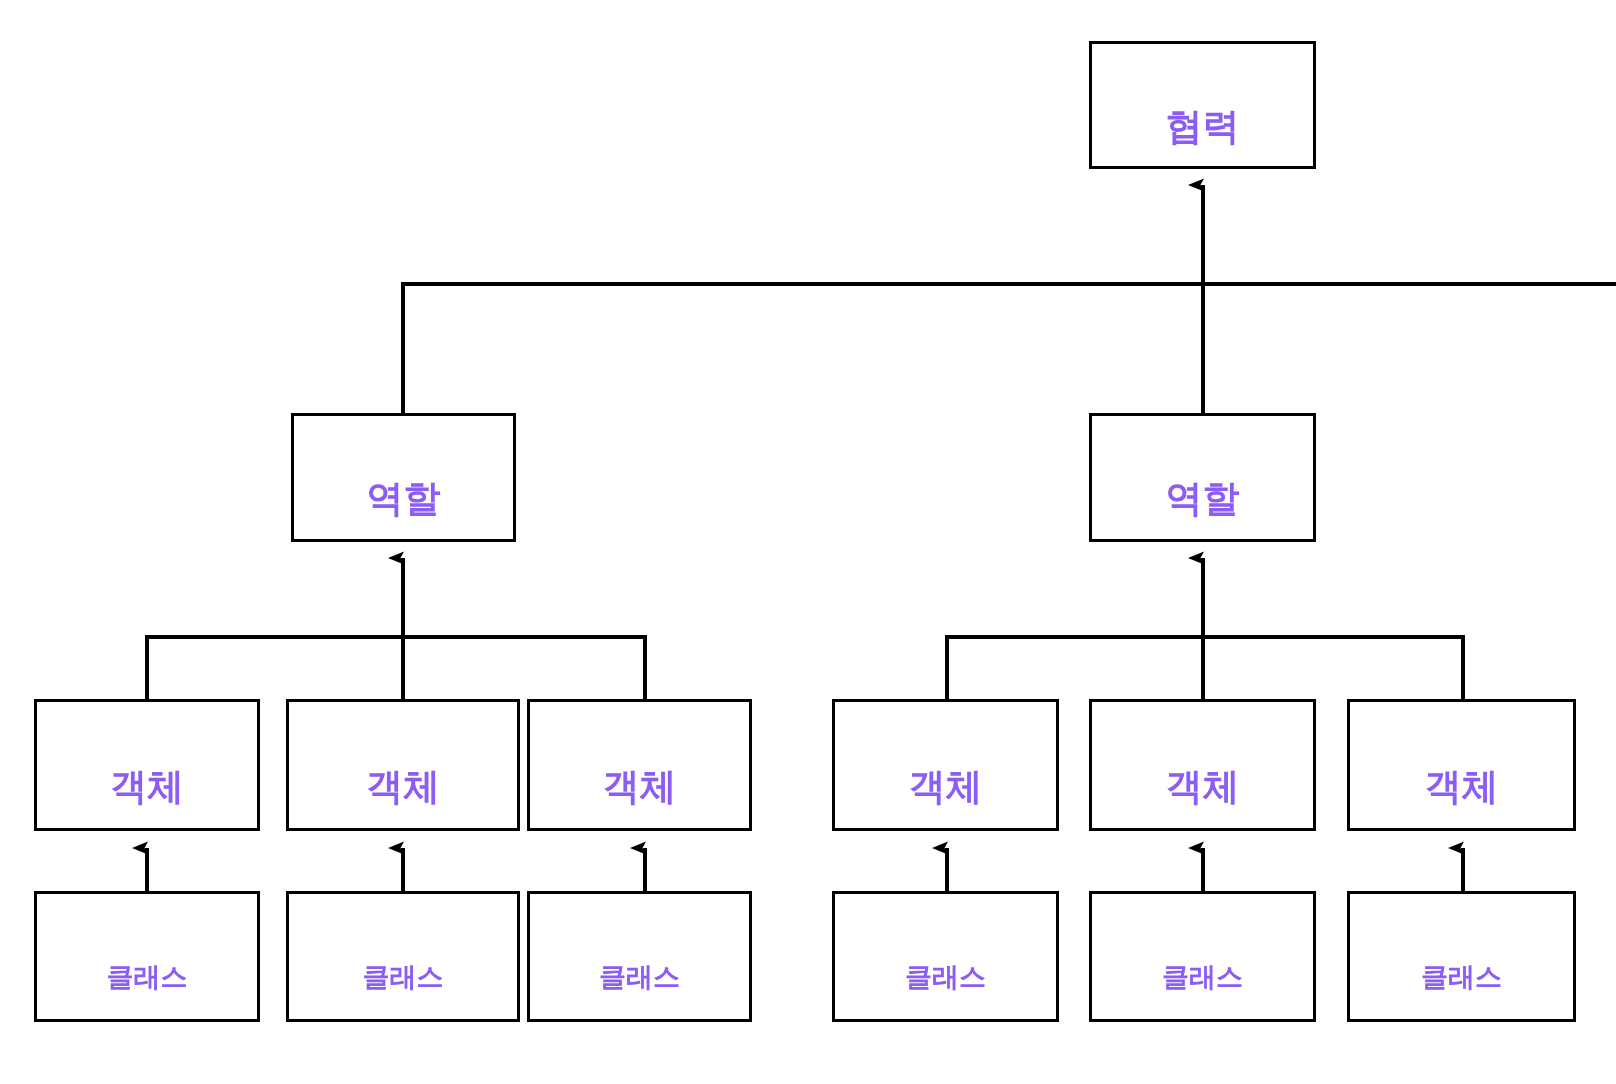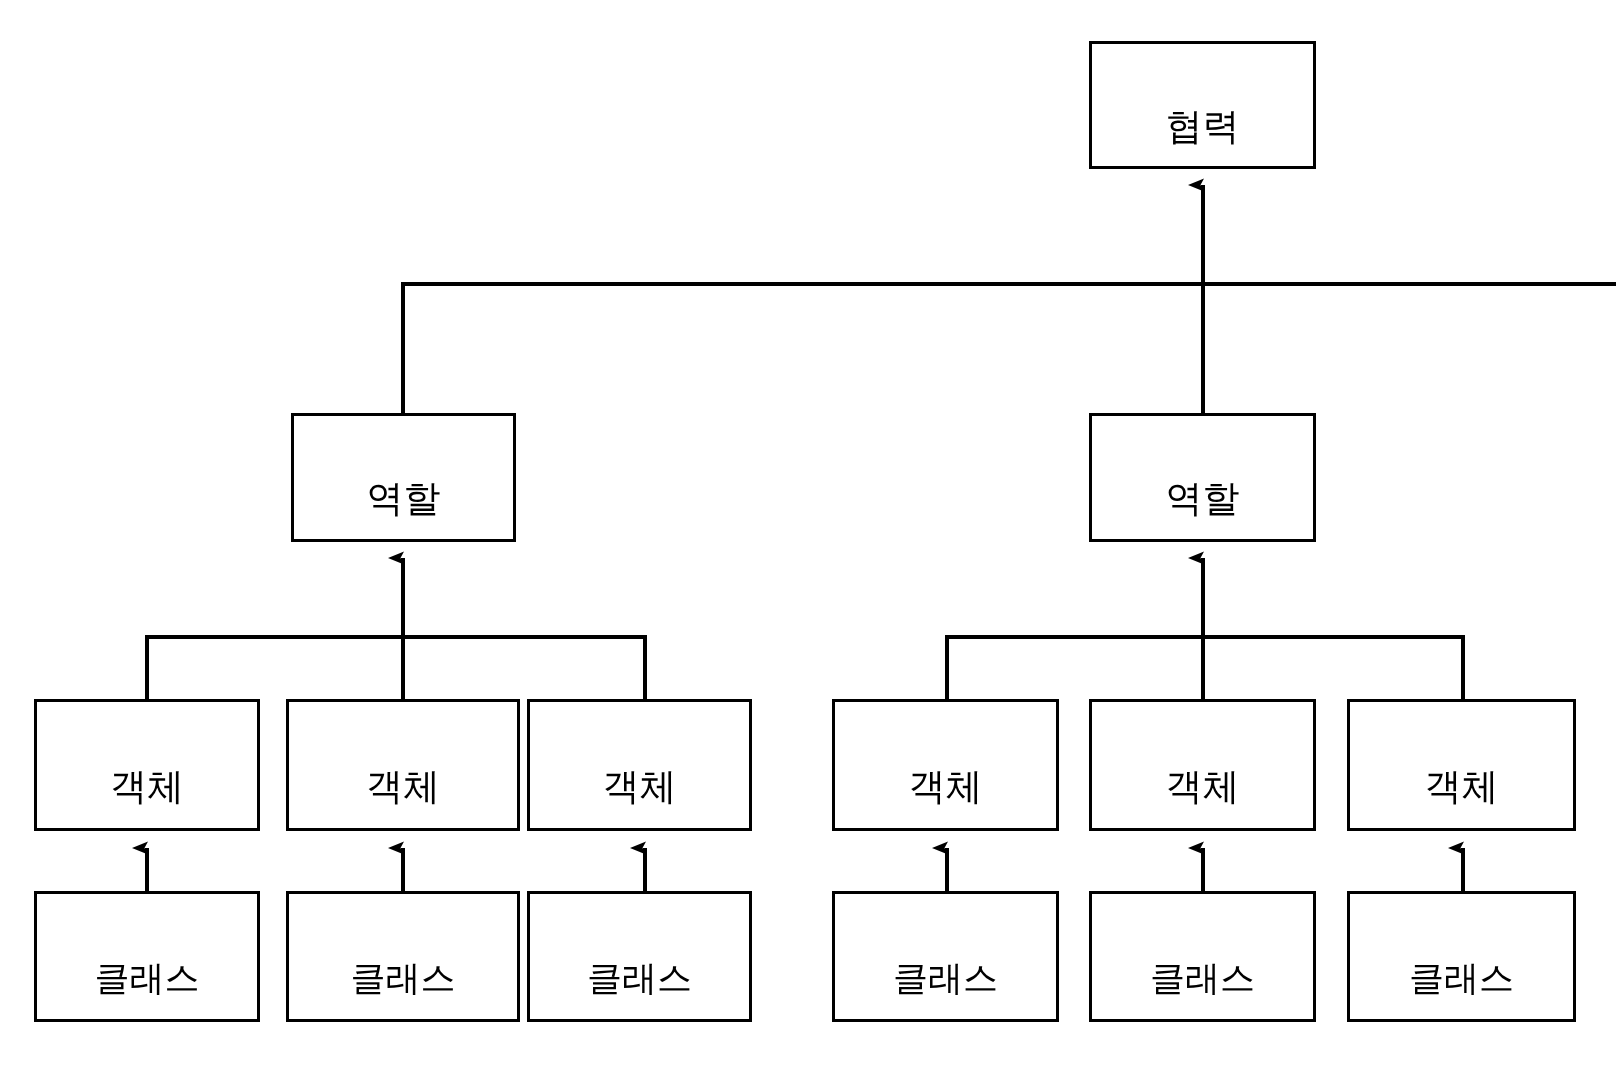--- a/index.html
+++ b/index.html
@@ -29,30 +29,30 @@
     position: absolute;
     box-sizing: border-box;
     background: #ffffff;
     border: 3px solid #000000;
     display: flex;
     align-items: center;
     justify-content: center;
   }
   .node-label {
     font-size: 37px;
-    font-weight: 400;
-    color: #000000;
+    font-weight: 700;
+    color: #8b5cf6;
     line-height: 1;
     letter-spacing: 0px;
     white-space: nowrap;
     user-select: none;
     margin-top: 42px;
   }
   .node-label.small {
-    font-size: 35px;
+    font-size: 27px;
   }
 </style>
 </head>
 <body>
 
 <div id="canvas">
 
   <svg id="diagram-svg" viewBox="0 0 1616 1084" xmlns="http://www.w3.org/2000/svg">
     <defs>
       <marker id="arrowhead" markerWidth="14" markerHeight="16" refX="6.5" refY="15" orient="auto" markerUnits="userSpaceOnUse">

